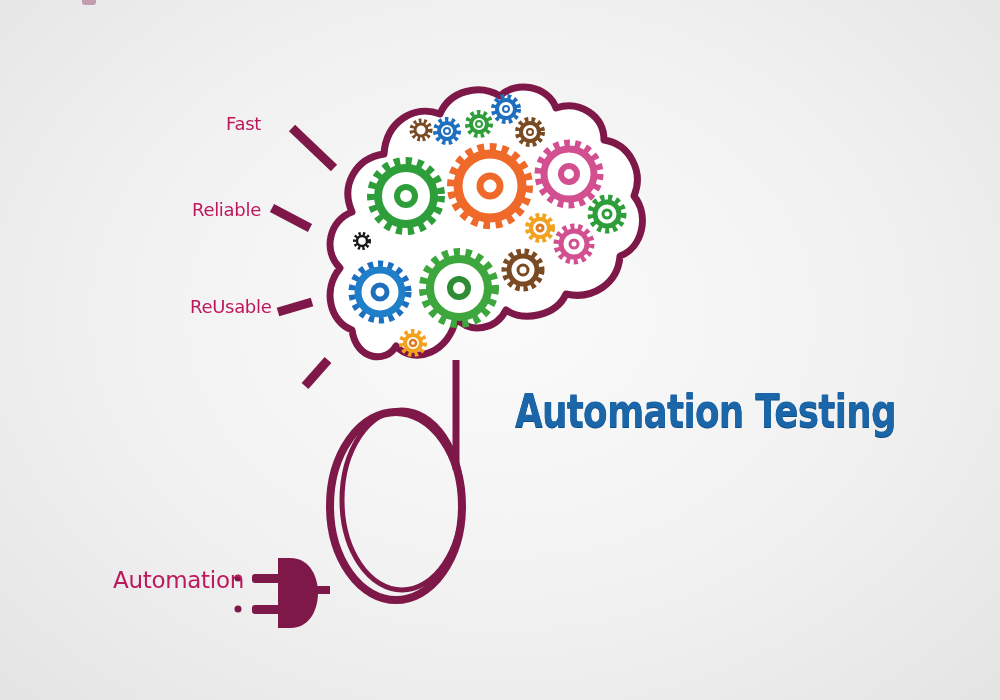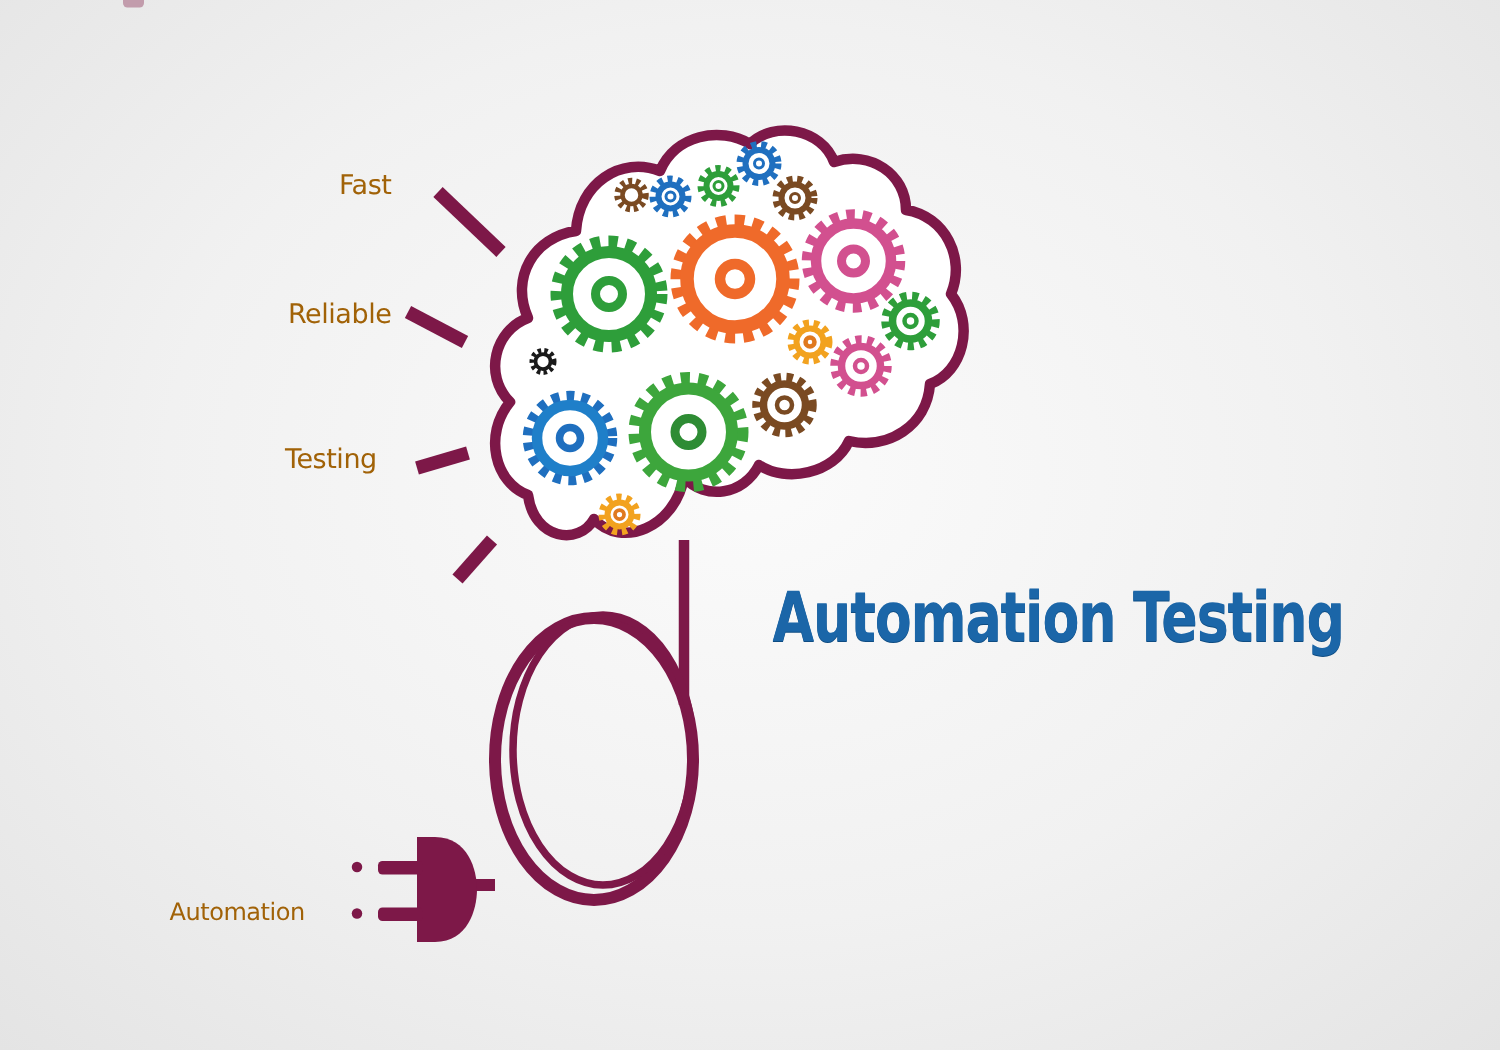--- a/index.html
+++ b/index.html
@@ -5,31 +5,31 @@
     html, body { margin: 0; padding: 0; }
     body {
       width: 1000px; height: 700px; overflow: hidden;
       background: radial-gradient(ellipse at 50% 45%, #fbfbfb 0%, #f1f1f1 55%, #e4e4e4 100%);
       position: relative;
       font-family: "Liberation Sans", "DejaVu Sans", sans-serif;
     }
     .canvas { position: absolute; left: 0; top: 0; width: 1000px; height: 700px; }
     .label {
       position: absolute;
-      color: #a16207;
+      color: #be185d;
       font-family: "DejaVu Sans", sans-serif;
       font-size: 18px;
       letter-spacing: -0.3px;
       white-space: nowrap;
     }
     .lbl-fast { left: 226px; top: 113px; }
     .lbl-reliable { left: 192px; top: 199px; }
     .lbl-reusable { left: 190px; top: 296px; }
     .lbl-tools {
-      left: 113px; top: 566px; text-align: center; line-height: 28px; font-size: 16px; margin-top: 28px;
+      left: 113px; top: 566px; text-align: center; line-height: 28px; font-size: 23px;
     }
     .title {
       position: absolute; left: 515px; top: 384px;
       color: #1b66a8;
       font-family: "DejaVu Sans", sans-serif;
       font-weight: bold;
       font-size: 46px;
       letter-spacing: -1px;
       transform: scaleX(0.78);
       transform-origin: left top;
@@ -183,19 +183,19 @@
     <path d="M278 558 L290 558 C 312 558, 318 580, 318 593 C 318 606, 312 628, 290 628 L278 628 Z"></path>
     <rect x="252" y="574" width="30" height="9" rx="3"></rect>
     <rect x="252" y="605" width="30" height="9" rx="3"></rect>
     <circle cx="238" cy="578" r="3.5"></circle>
     <circle cx="238" cy="609" r="3.5"></circle>
   </g>
 </svg>
 
 <div class="label lbl-fast">Fast</div>
 <div class="label lbl-reliable">Reliable</div>
-<div class="label lbl-reusable">Testing</div>
+<div class="label lbl-reusable">ReUsable</div>
 
 <div class="label lbl-tools">
   <div>Automation</div>
 </div>
 
 <div class="title">Automation Testing</div>
 
 </body></html>

